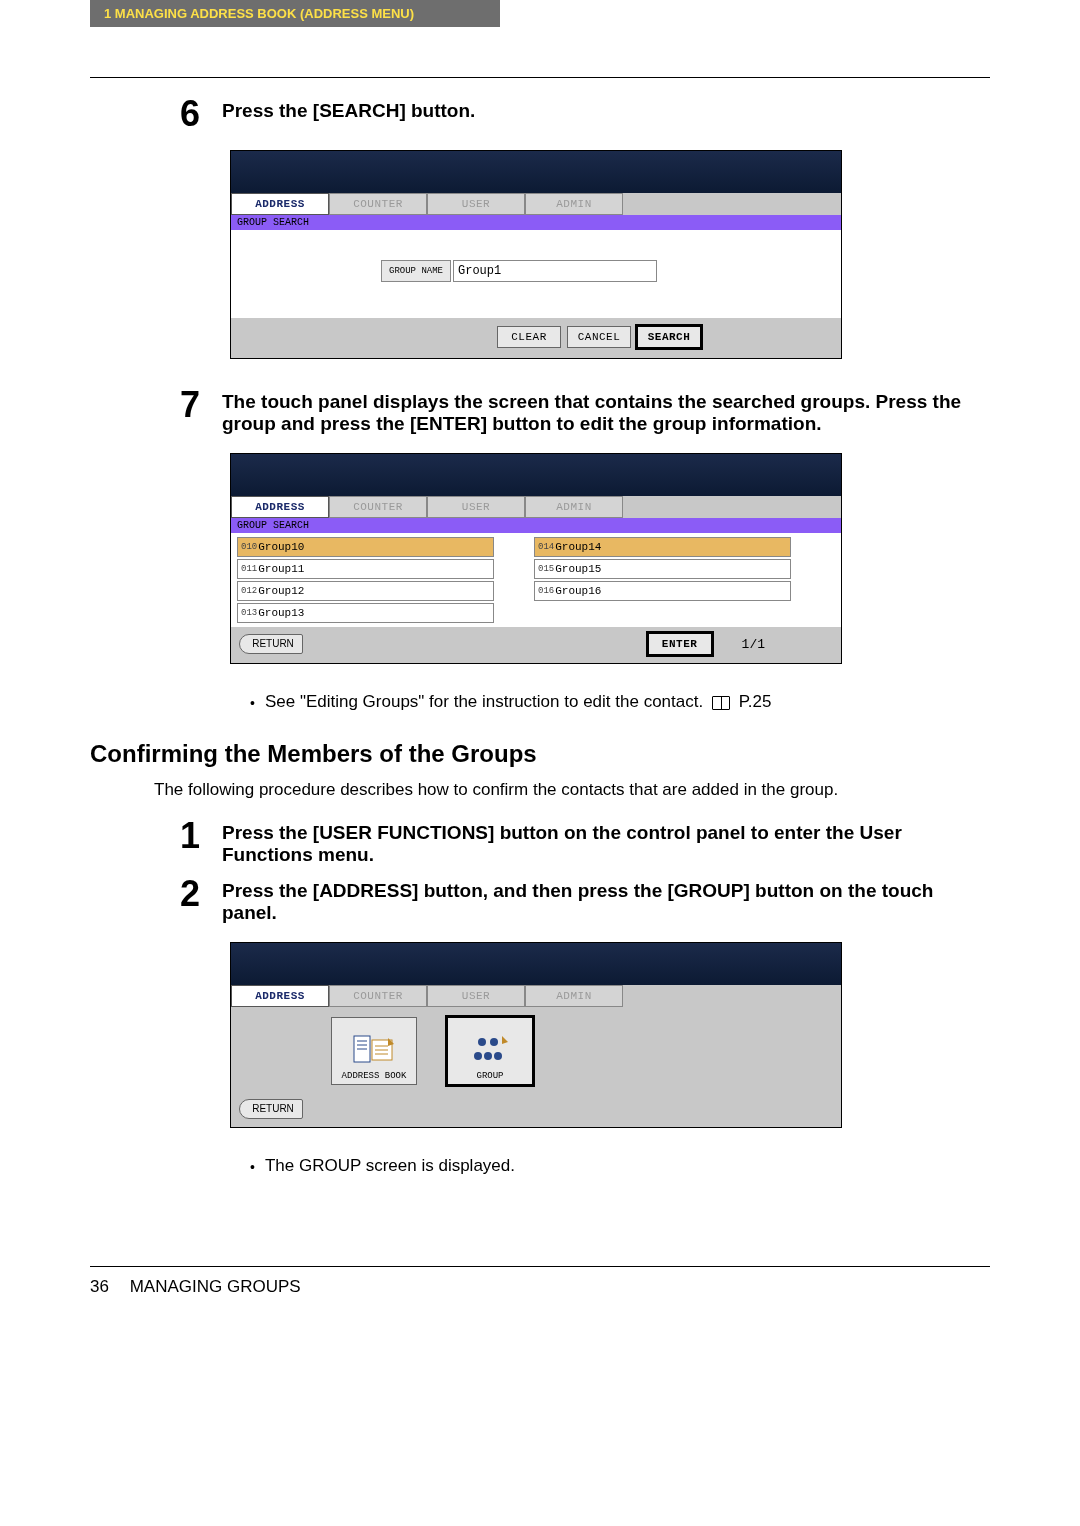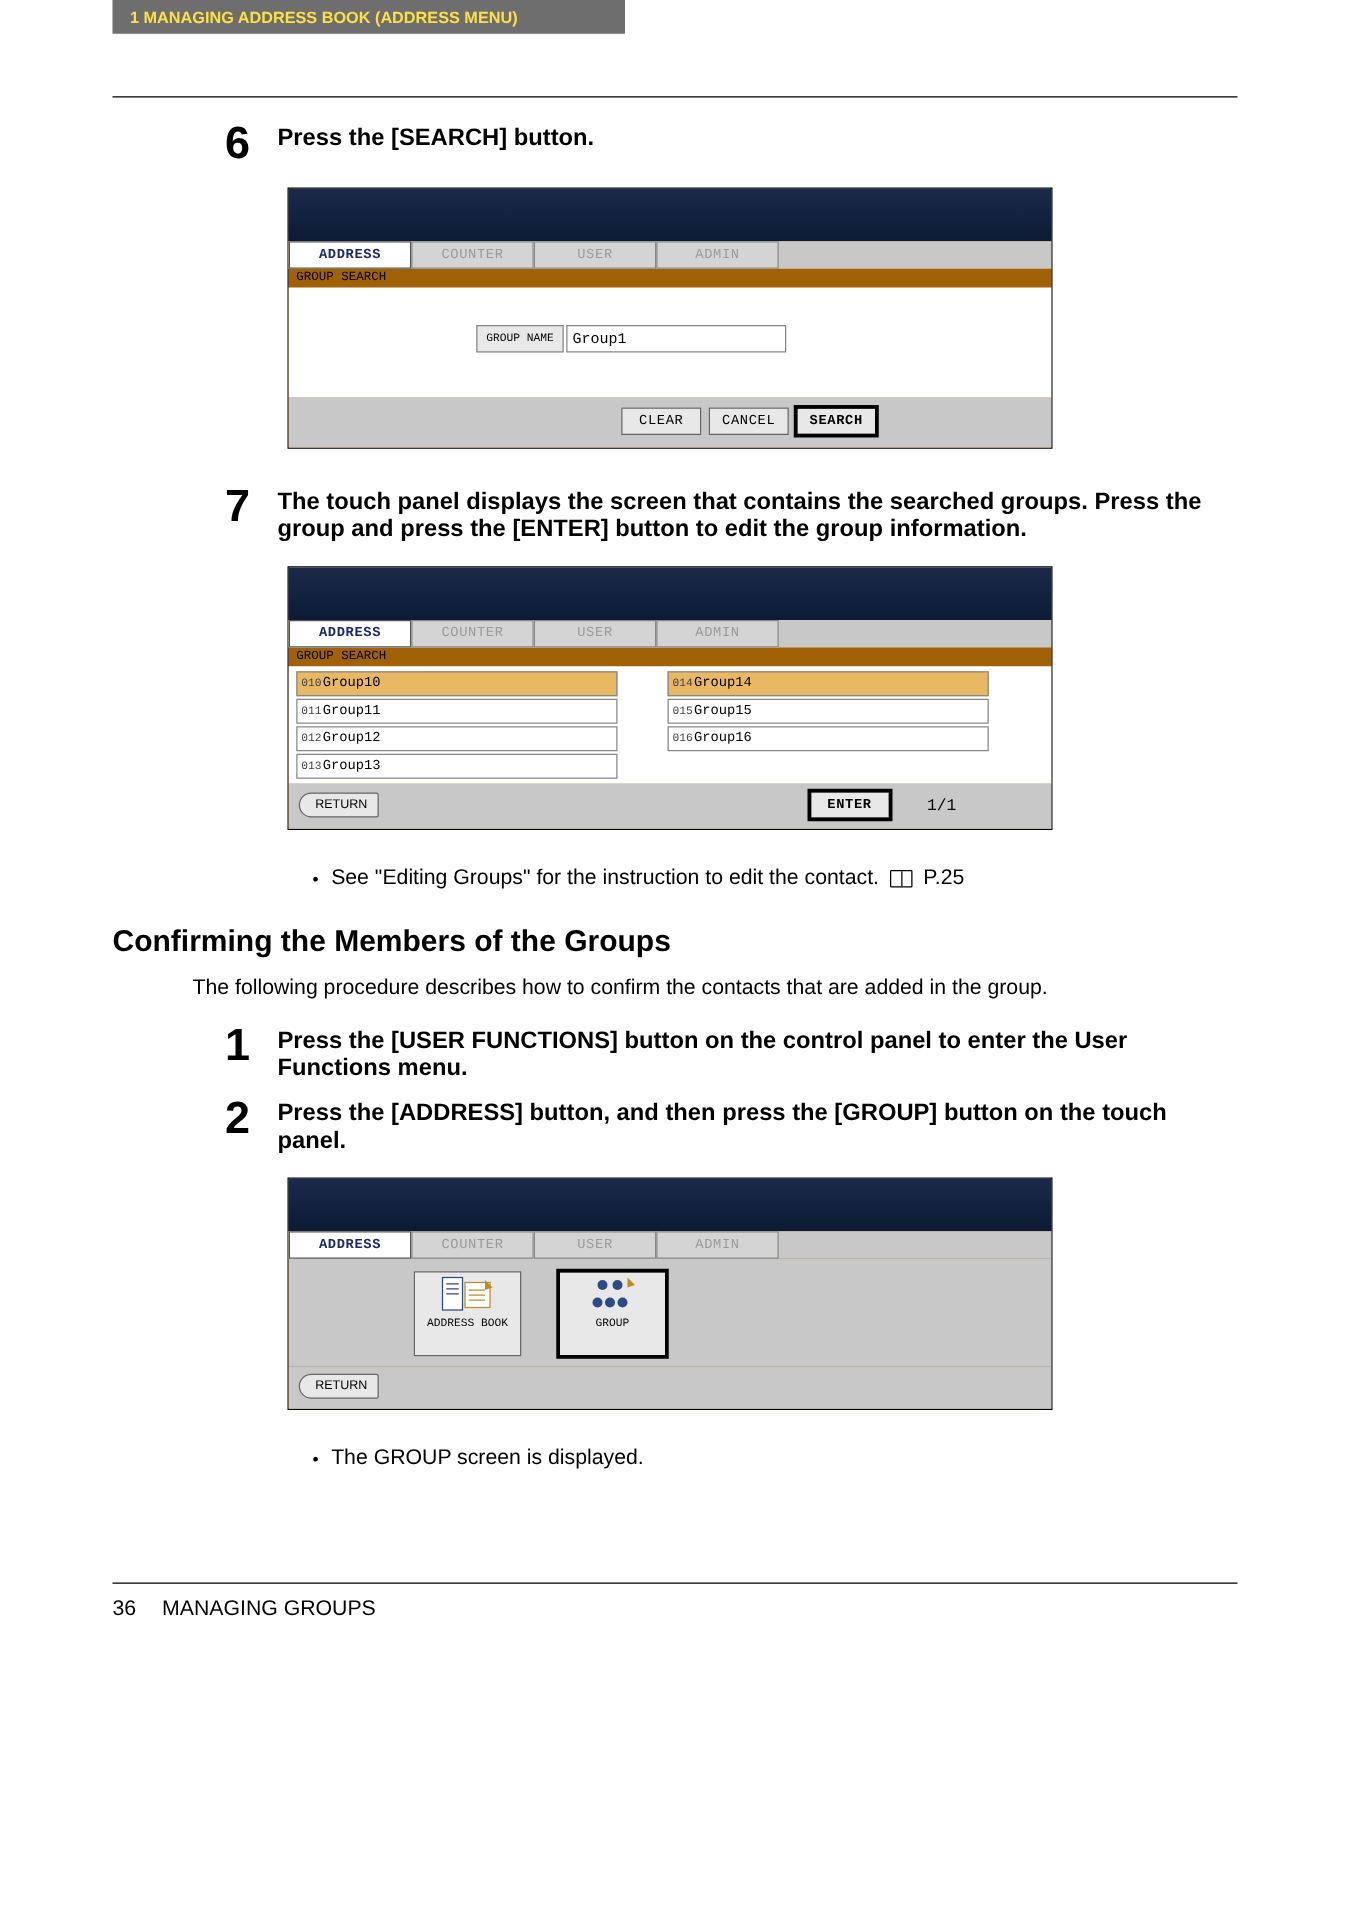--- a/index.html
+++ b/index.html
@@ -6,29 +6,29 @@
   body { font-family: Arial, Helvetica, sans-serif; width: 1080px; height: 1526px; background: #fff; color: #000; }
   .page { padding: 0 90px 0 90px; }
   .header-bar { background: #6e6e6e; color: #fde047; font-size: 13px; font-weight: bold; padding: 6px 14px; width: 410px; margin-bottom: 50px; }
   .hrule { border-top: 1.5px solid #000; margin-bottom: 18px; }
   .step { display: flex; gap: 18px; margin-left: 90px; margin-bottom: 10px; }
   .step-num { font-size: 36px; font-weight: bold; font-family: Arial, sans-serif; line-height: 1; width: 24px; }
   .step-text { font-size: 19px; font-weight: bold; padding-top: 4px; flex: 1; }
   .panel-wrap { margin-left: 140px; margin-top: 18px; margin-bottom: 28px; }
   .panel { width: 612px; border: 1px solid #000; }
   .panel-top { height: 42px; background: linear-gradient(#1b2a4a,#0c1a33); }
-  .panel-body { background: #a16207; }
+  .panel-body { background: #8b5cf6; }
   .tabrow { display: flex; background: #c8c8c8; }
   .tab { flex: 0 0 98px; height: 22px; border: 1px solid #888; font-size: 11px; font-family: 'Courier New', monospace; text-align: center; line-height: 20px; letter-spacing: 0.5px; }
   .tab.active { background: #fff; color: #1b2a6a; font-weight: bold; border: 1px solid #555; }
   .tab.inactive { background: #d4d4d4; color: #9a9a9a; }
   .sublabel { font-size: 10px; font-family: 'Courier New', monospace; padding: 2px 6px; }
   .search-area { height: 88px; background: #fff; position: relative; }
   .gn-btn { position: absolute; left: 150px; top: 30px; width: 70px; height: 22px; background: #e8e8e8; border: 1px solid #888; font-size: 9px; font-family: 'Courier New', monospace; text-align: center; line-height: 20px; }
-  .gn-field { position: absolute; left: 222px; top: 30px; width: 176px; height: 22px; background: #fff; border: 1px solid #888; font-size: 12px; font-family: 'Courier New', monospace; padding: 2px 4px; line-height: 16px; }
+  .gn-field { position: absolute; left: 222px; top: 30px; width: 204px; height: 22px; background: #fff; border: 1px solid #888; font-size: 12px; font-family: 'Courier New', monospace; padding: 2px 4px; line-height: 16px; }
   .btnrow { display: flex; justify-content: flex-end; padding: 8px 140px 10px 0; gap: 6px; background: #c8c8c8; }
   .ui-btn { min-width: 64px; height: 22px; background: #e8e8e8; border: 1px solid #666; font-size: 11px; font-family: 'Courier New', monospace; text-align: center; line-height: 20px; letter-spacing: 0.5px; }
   .ui-btn.highlight { outline: 3px solid #000; outline-offset: -1px; font-weight: bold; }
   .result-area { background: #fff; padding: 4px 50px 4px 6px; }
   .result-grid { display: grid; grid-template-columns: 1fr 1fr; gap: 2px 40px; }
   .result-cell { height: 20px; border: 1px solid #888; background: #fff; font-size: 11px; font-family: 'Courier New', monospace; padding: 1px 3px; display: flex; }
   .result-num { color: #444; font-size: 9px; margin-right: 1px; line-height: 16px; }
   .result-name { line-height: 16px; }
   .result-cell.sel { background: #e8b862; }
   .result-cell.blank { background: #fff; }
@@ -36,21 +36,21 @@
   .footer-row .spacer { flex: 1; }
   .page-ind { font-size: 13px; font-family: 'Courier New', monospace; margin-left: 30px; margin-right: 68px; }
   .return-btn { width: 64px; height: 20px; background: #e8e8e8; border: 1px solid #666; border-radius: 10px 2px 2px 10px; font-size: 10px; font-family: Liberation Sans, sans-serif; text-align: center; line-height: 18px; position: relative; padding-left: 4px; }
   .bullet-row { display: flex; margin-left: 160px; font-size: 17px; margin-bottom: 8px; gap: 10px; align-items: start; }
   .bullet-dot { font-size: 14px; line-height: 22px; }
   .book-icon { display: inline-block; width: 18px; height: 14px; border: 1.5px solid #000; border-radius: 1px; position: relative; vertical-align: middle; margin: 0 4px; }
   .book-icon::before { content:""; position:absolute; left:50%; top:0; bottom:0; border-left:1.5px solid #000; }
   .h2 { font-size: 24px; font-weight: bold; margin: 26px 0 12px 0; }
   .intro { font-size: 17px; margin-left: 64px; margin-bottom: 18px; }
   .icon-area { height: 86px; background: #c8c8c8; display: flex; gap: 30px; padding: 10px 0 0 100px; }
-  .big-icon { width: 86px; height: 68px; background: #e8e8e8; border: 1px solid #666; display: flex; flex-direction: column; align-items: center; justify-content: flex-end; font-size: 9px; font-family: 'Courier New', monospace; padding-bottom: 20px; }
+  .big-icon { width: 86px; height: 68px; background: #e8e8e8; border: 1px solid #666; display: flex; flex-direction: column; align-items: center; justify-content: flex-end; font-size: 9px; font-family: 'Courier New', monospace; padding-bottom: 3px; }
   .big-icon.sel { outline: 3px solid #000; outline-offset: -1px; }
   .big-icon svg { margin-bottom: 3px; }
   .footer-row2 { padding: 6px 8px 8px 8px; background: #c8c8c8; }
   .foot { margin-top: 88px; border-top: 1.5px solid #000; padding-top: 10px; font-size: 17px; }
   .foot .pn { margin-right: 16px; }
 </style>
 </head>
 <body>
 
 <div class="page">

